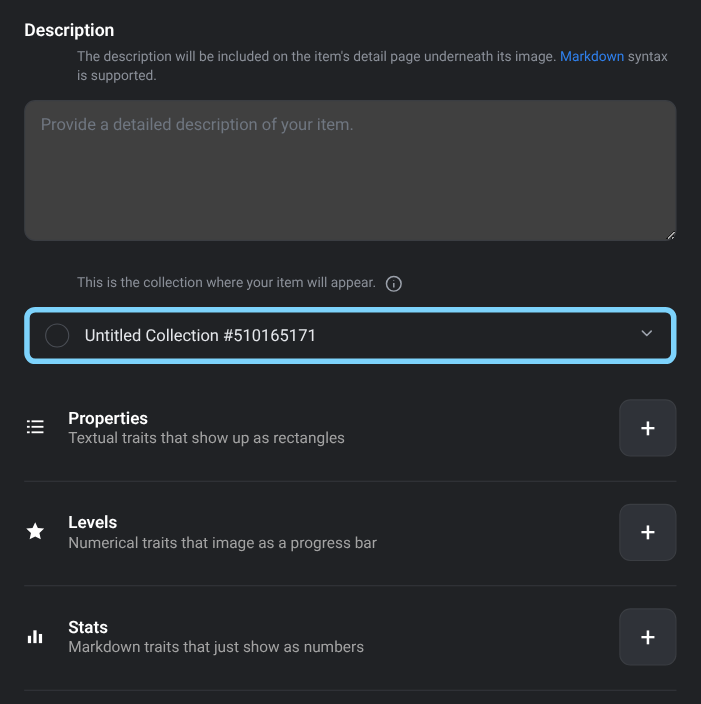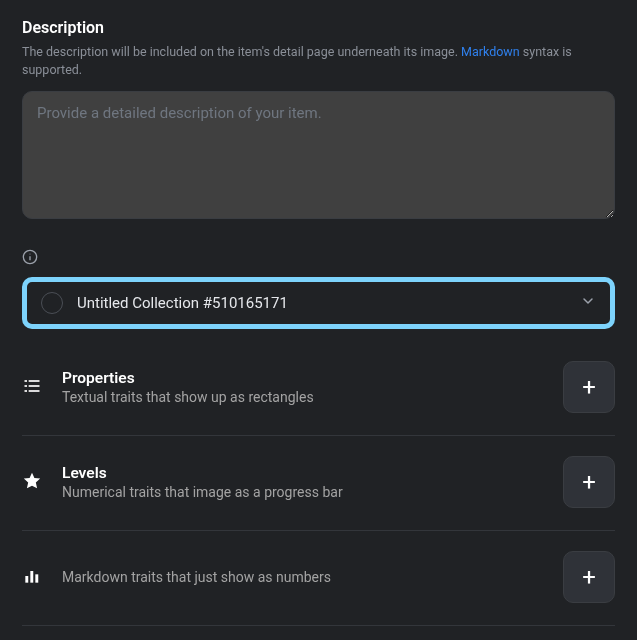--- a/index.html
+++ b/index.html
@@ -16,20 +16,21 @@
     font-size: 16px;
     font-weight: 600;
     color: #ffffff;
     margin-bottom: 6px;
   }
   .help-text {
     font-size: 12.5px;
     color: #8a8f98;
     line-height: 1.45;
     margin-bottom: 12px;
+    margin-left: 48px;
   }
   .help-text .link { color: #2f80ed; }
   .info-row {
     display: flex;
     align-items: center;
     gap: 8px;
     margin-bottom: 12px;
   }
   .info-row .help-text { margin-bottom: 0; }
   textarea.desc {
@@ -121,20 +122,21 @@
   <div class="help-text">
     <span>The description will be included on the item's detail page underneath its image. </span><a class="link">Markdown</a><span> syntax is supported.</span>
   </div>
   <textarea class="desc" placeholder="Provide a detailed description of your item." style=""></textarea>
 </div>
 
 <div class="gap"></div>
 
 <div>
   <div class="info-row">
+    <span class="help-text">This is the collection where your item will appear.</span>
     <span class="info-icon">
       <svg width="16" height="16" viewBox="0 0 24 24" fill="none" stroke="currentColor" stroke-width="2">
           <circle cx="12" cy="12" r="10"></circle>
           <line x1="12" y1="11" x2="12" y2="17"></line>
           <circle cx="12" cy="7.5" r="0.75" fill="currentColor" stroke="none"></circle>
         </svg>
     </span>
   </div>
   <div class="select-wrap">
     <div class="circle"></div>
@@ -182,18 +184,19 @@
 
   <div class="trait-row">
     <div class="trait-icon">
       <svg width="20" height="20" viewBox="0 0 24 24" fill="currentColor">
           <rect x="4" y="12" width="3.5" height="8"></rect>
           <rect x="10" y="6" width="3.5" height="14"></rect>
           <rect x="16" y="10" width="3.5" height="10"></rect>
         </svg>
     </div>
     <div class="trait-text">
+      <div class="trait-title">Stats</div>
       <div class="trait-sub">Markdown traits that just show as numbers</div>
     </div>
     <div class="add-btn">+</div>
   </div>
 
 </div>
 
 </body></html>

